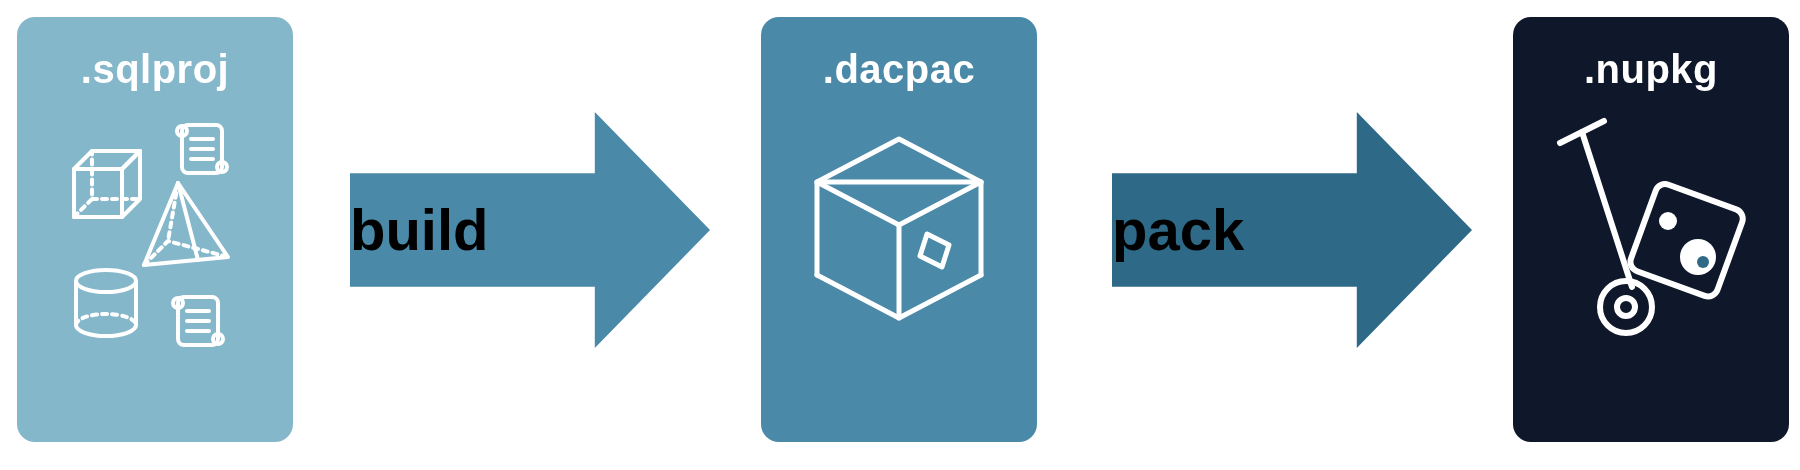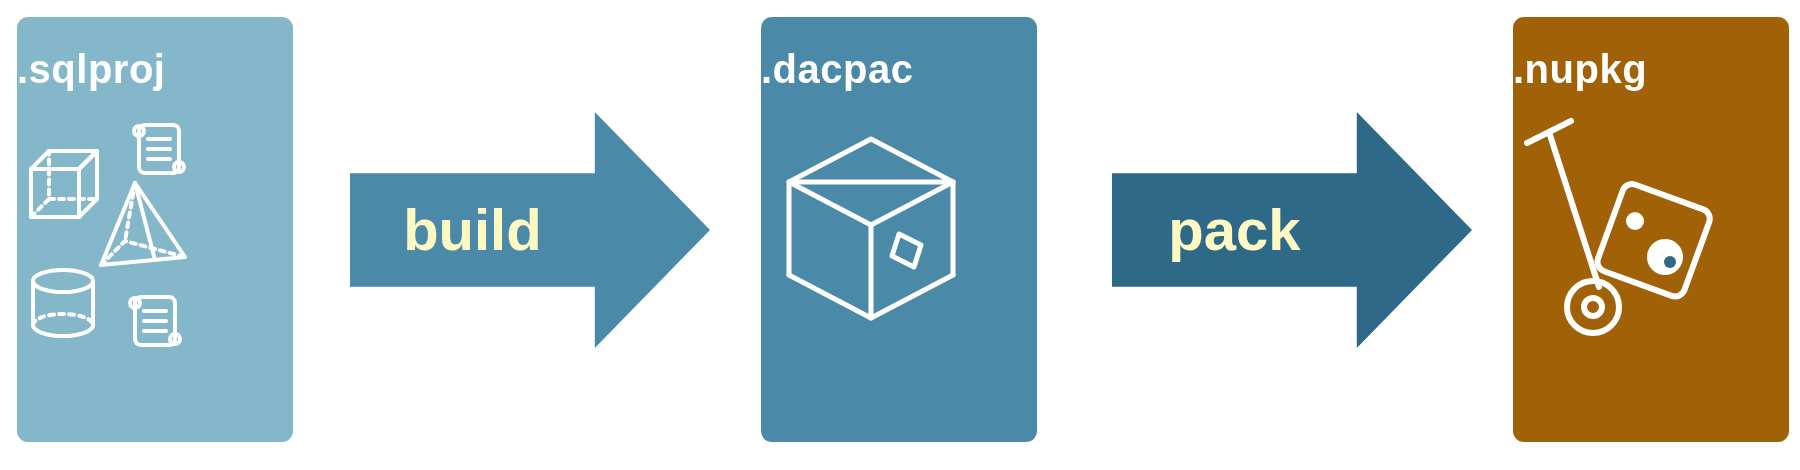--- a/index.html
+++ b/index.html
@@ -14,30 +14,30 @@
   .diagram {
     position: relative;
     width: 1800px;
     height: 470px;
   }
   .card {
     position: absolute;
     top: 17px;
     height: 425px;
     width: 276px;
-    border-radius: 11px;
+    border-radius: 18px;
     display: flex;
     flex-direction: column;
-    align-items: flex-start;
+    align-items: center;
     box-sizing: border-box;
     padding-top: 32px;
   }
   .card-light  { left: 17px;   background: #85b7cb; }
   .card-mid    { left: 761px;  background: #4a89a8; }
-  .card-dark   { left: 1513px; background: #a16207; }
+  .card-dark   { left: 1513px; background: #0f172a; }
   .card-label {
     color: #ffffff;
     font-weight: 700;
     font-size: 40px;
     line-height: 1;
     letter-spacing: 0.5px;
   }
   .card-icon { margin-top: 18px; }
 
   .arrow {
@@ -47,22 +47,22 @@
     height: 236px;
     clip-path: polygon(0 26%, 68% 26%, 68% 0, 100% 50%, 68% 100%, 68% 74%, 0 74%);
     display: flex;
     align-items: center;
   }
   .arrow-build { left: 350px;  background: #4a89a8; }
   .arrow-pack  { left: 1112px; background: #2e6a87; }
   .arrow-label {
     display: block;
     width: 68%;
-    text-align: center;
-    color: #fef9c3;
+    text-align: left;
+    color: #000000;
     font-weight: 700;
     font-size: 58px;
     line-height: 1;
   }
   svg { display: block; }
 </style>
 </head>
 <body>
 
 <div class="diagram">

